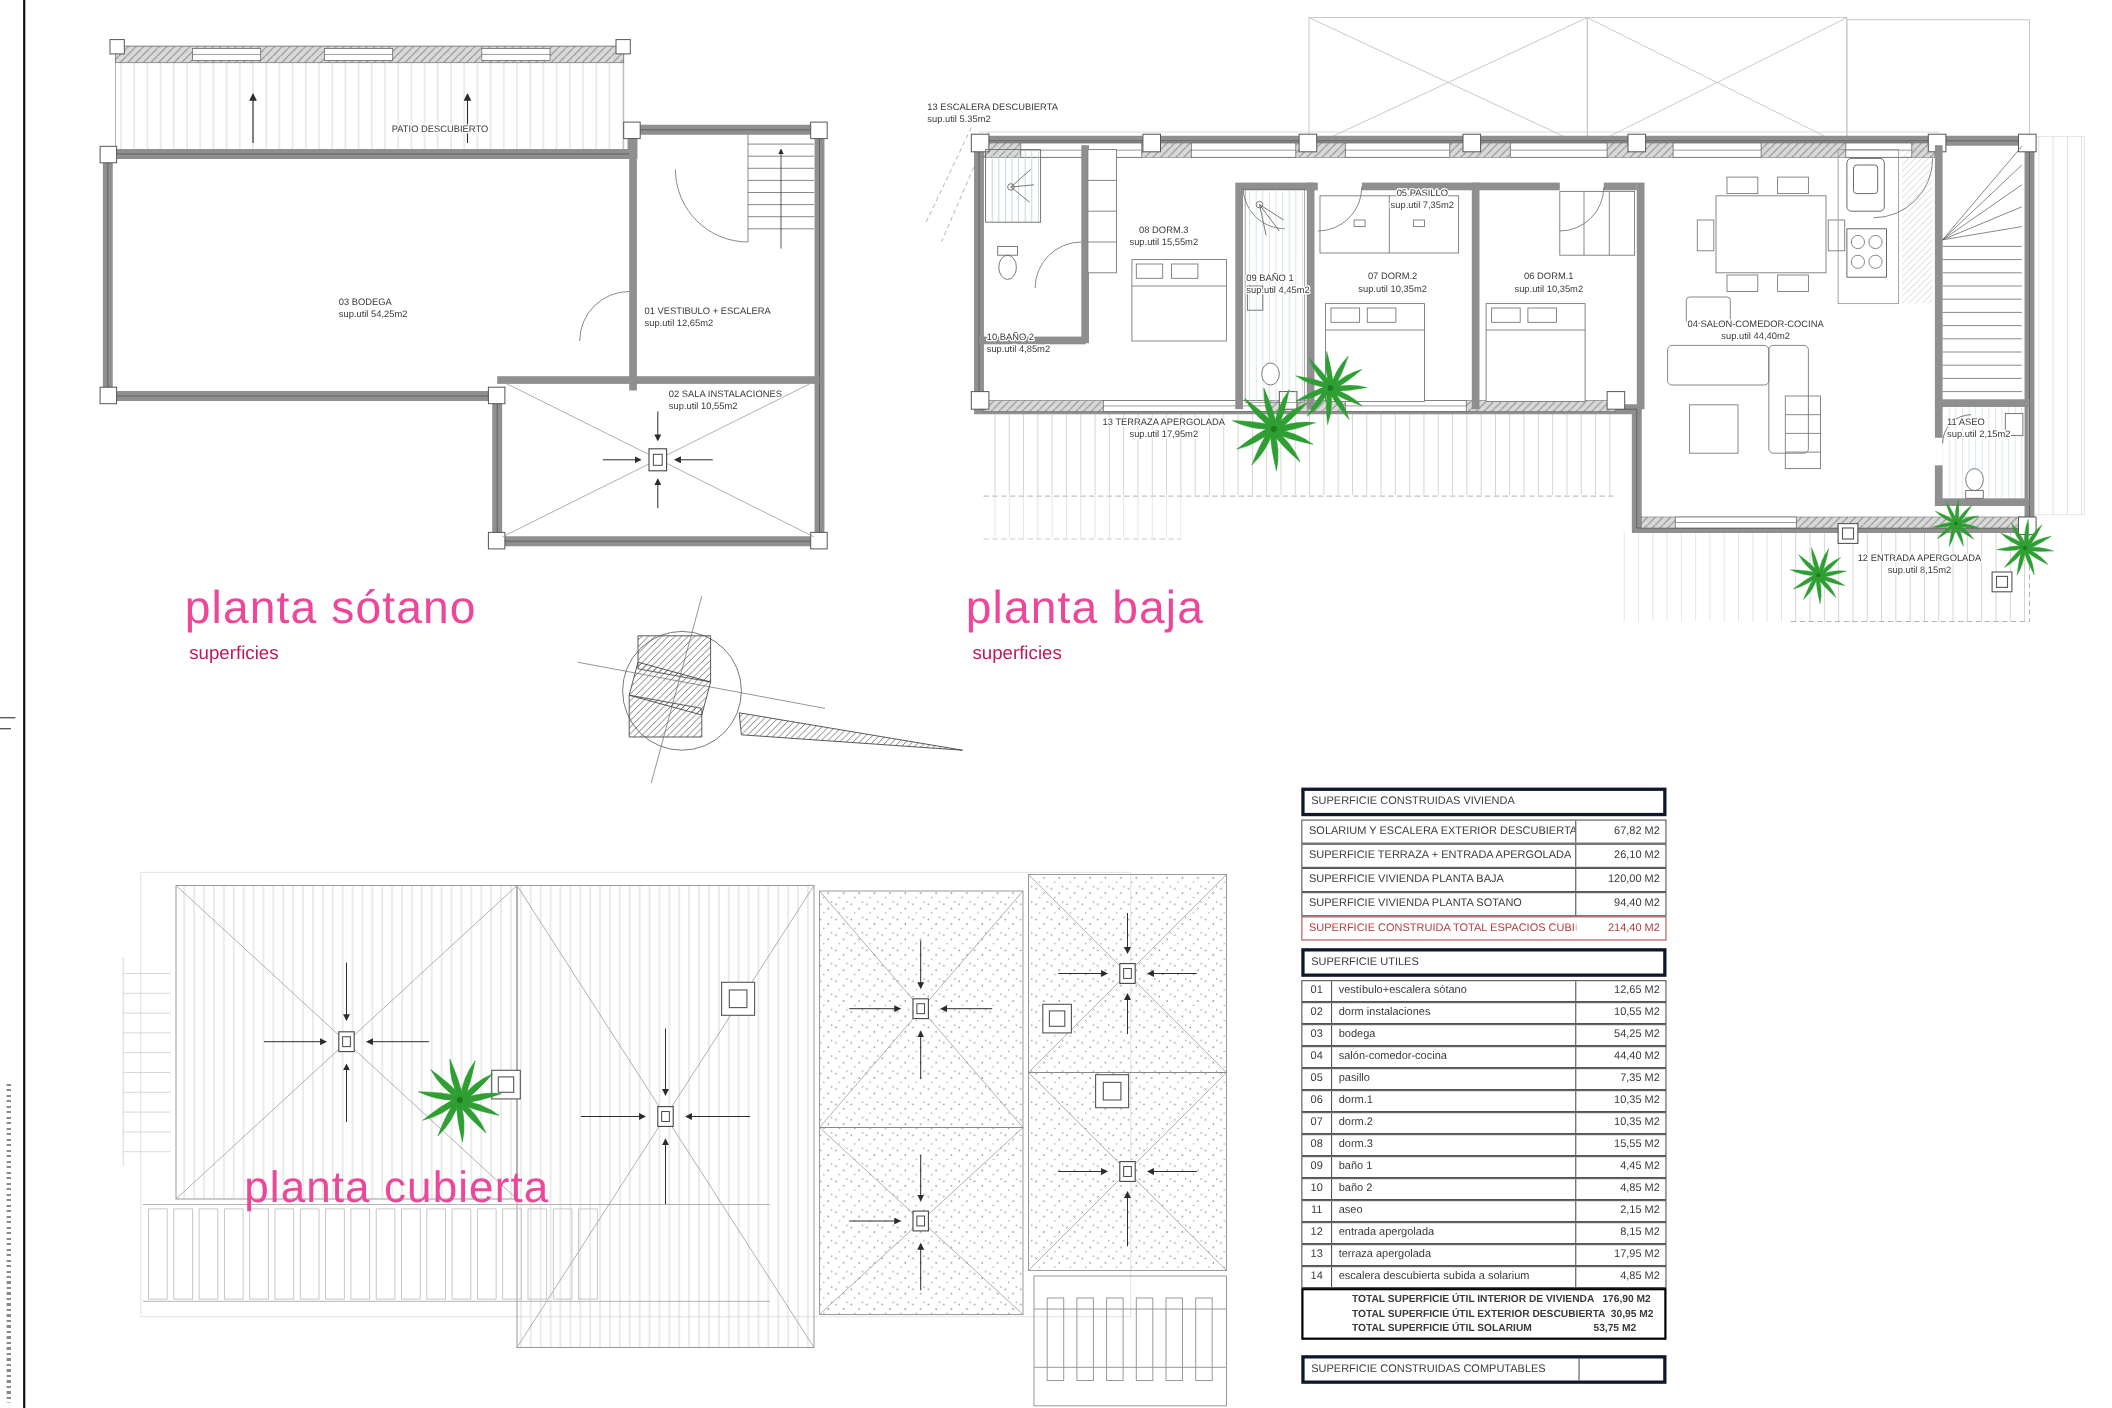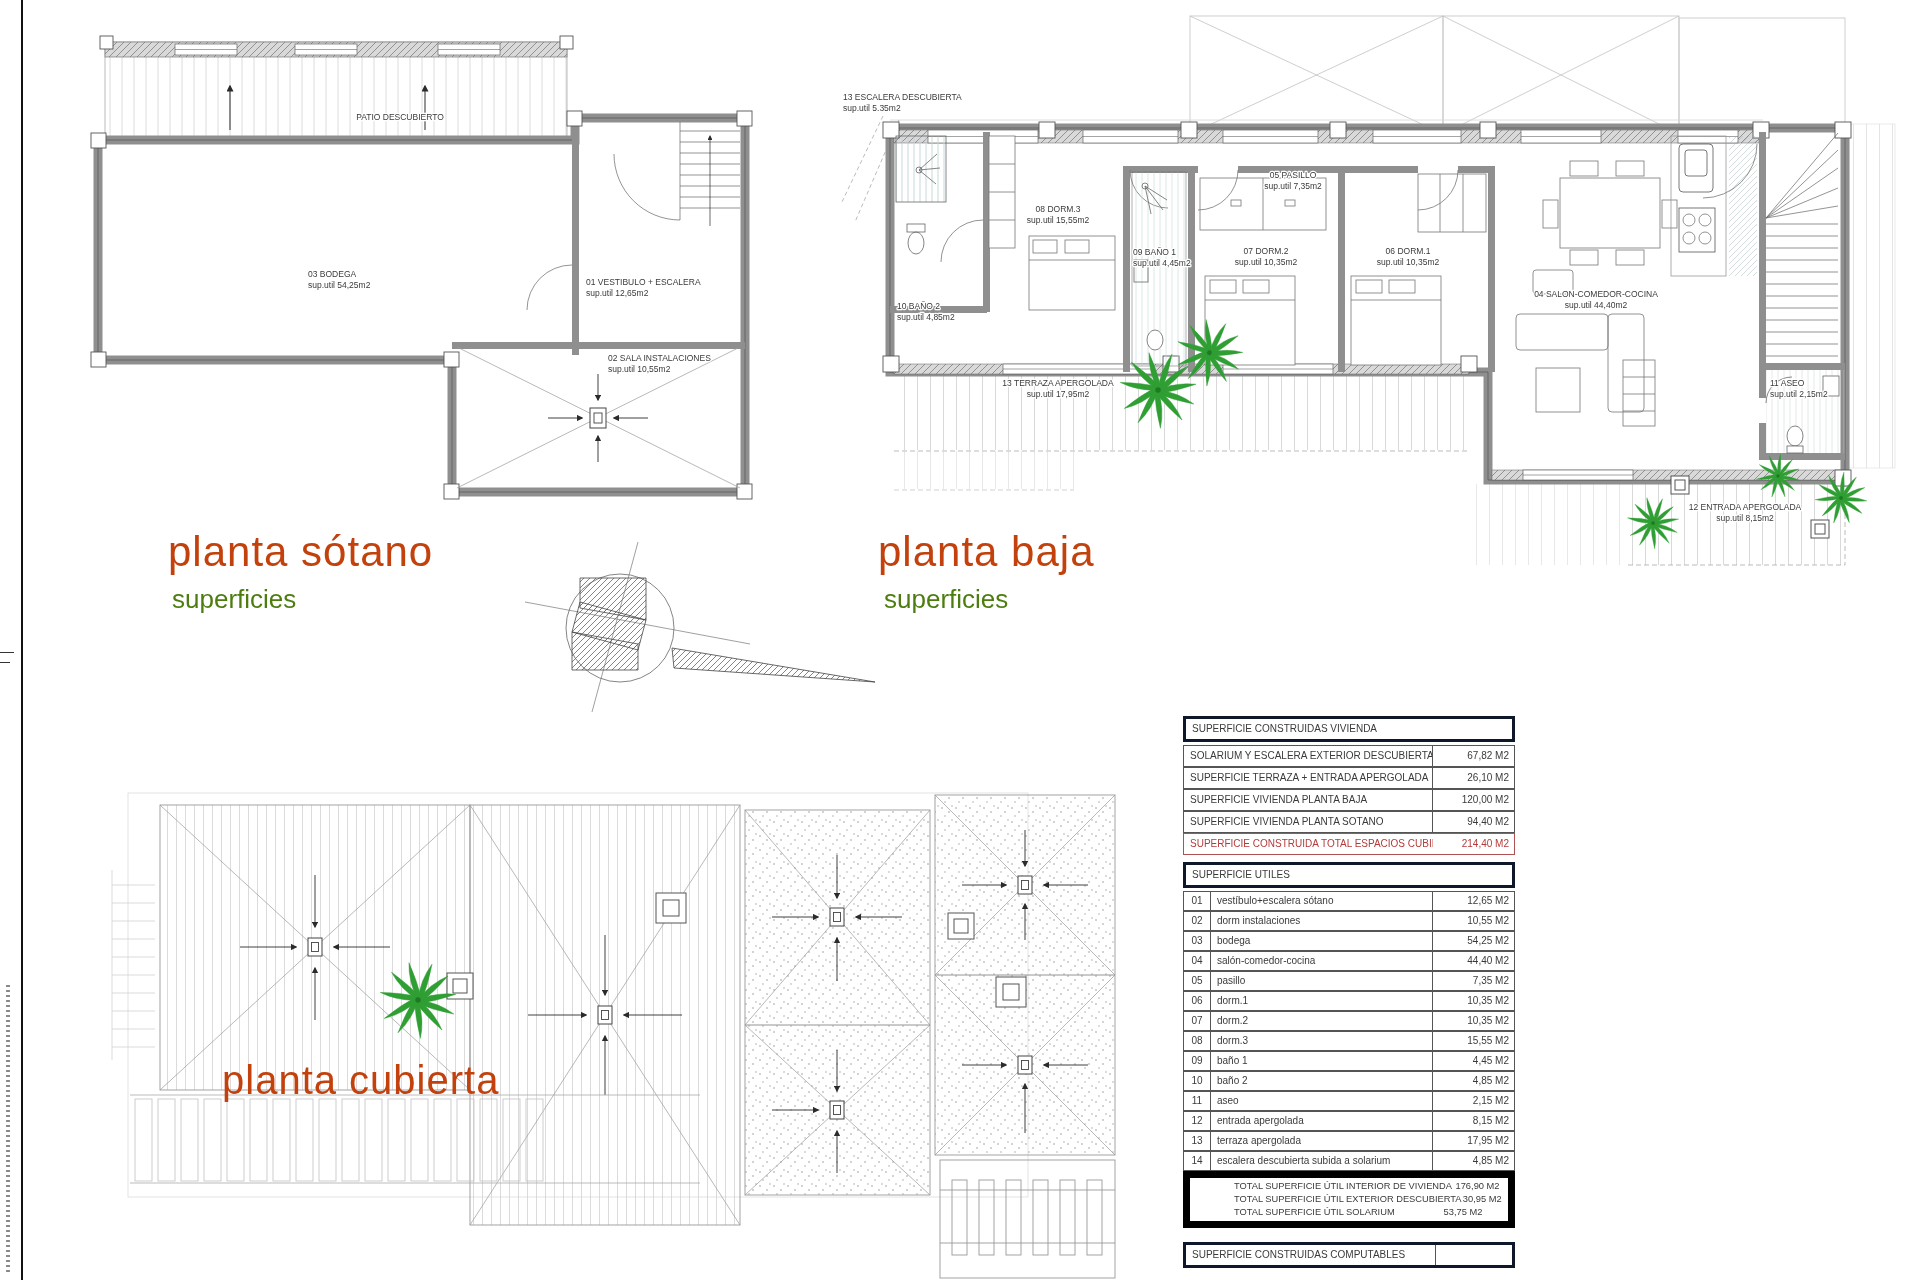--- a/index.html
+++ b/index.html
@@ -1,21 +1,21 @@
 <!DOCTYPE html>
 <html><head>
 <meta charset="utf-8">
 <style>
   html,body{margin:0;padding:0;background:#fff;}
   body{width:1920px;height:1280px;position:relative;overflow:hidden;
        font-family:"Liberation Sans",sans-serif;color:#3a3a3a;}
   .abs{position:absolute;}
   
-  .big-title{font-size:42px;color:#c2410c;letter-spacing:1px;}
-  .sub-title{font-size:26px;color:#4d7c0f;}
+  .big-title{font-size:42px;color:#ec4899;letter-spacing:1px;}
+  .sub-title{font-size:17px;color:#be185d;}
   
   svg text{font-family:"Liberation Sans",sans-serif;fill:#3a3a3a;font-size:8.5px;
            paint-order:stroke;stroke:#ffffff;stroke-width:2.5px;stroke-linejoin:round;}
   
   .edge-line{left:21px;top:0;width:2px;height:1280px;background:#111;}
   .fineprint{left:6px;top:985px;width:4px;height:290px;
     background:repeating-linear-gradient(180deg,#8a8a8a 0 2px,transparent 2px 5px);}
   .tick{background:#333;height:1px;}
   
   .tables{left:1183px;top:716px;width:332px;font-size:10px;color:#3a3a3a;}
@@ -24,21 +24,21 @@
           margin-bottom:3px;display:flex;}
   .t-head .hl{flex:1;}
   .t-head .hv{width:76px;border-left:1px solid #555;}
   .t-row{border:1px solid #555;height:20px;line-height:20px;display:flex;margin-bottom:0;}
   .t-num{width:26px;text-align:center;border-right:1px solid #555;}
   .t-label{flex:1;padding-left:6px;white-space:nowrap;overflow:hidden;}
   .t-val{width:76px;border-left:1px solid #555;text-align:right;padding-right:5px;white-space:nowrap;}
   .u-row{height:18px;line-height:18px;}
   .total-red{color:#b43b3b;}
   .total-red .t-val{border-left:none;}
-  .t-totals{border:7px solid #000000;padding:2px 0;margin-bottom:14px;}
+  .t-totals{border:2px solid #000000;padding:2px 0;margin-bottom:14px;font-weight:bold;}
   .t-totals .trw{display:flex;height:13px;line-height:13px;font-size:9.3px;}
   .t-totals .trw .tl{flex:1;padding-left:44px;white-space:nowrap;}
   .t-totals .trw .tv{width:80px;text-align:center;padding-right:5px;white-space:nowrap;}
 </style>
 </head>
 <body>
 
 <div class="abs edge-line"></div>
 <div class="abs fineprint"></div>
 <div class="abs tick" style="left:0;top:652px;width:14px;"></div>

